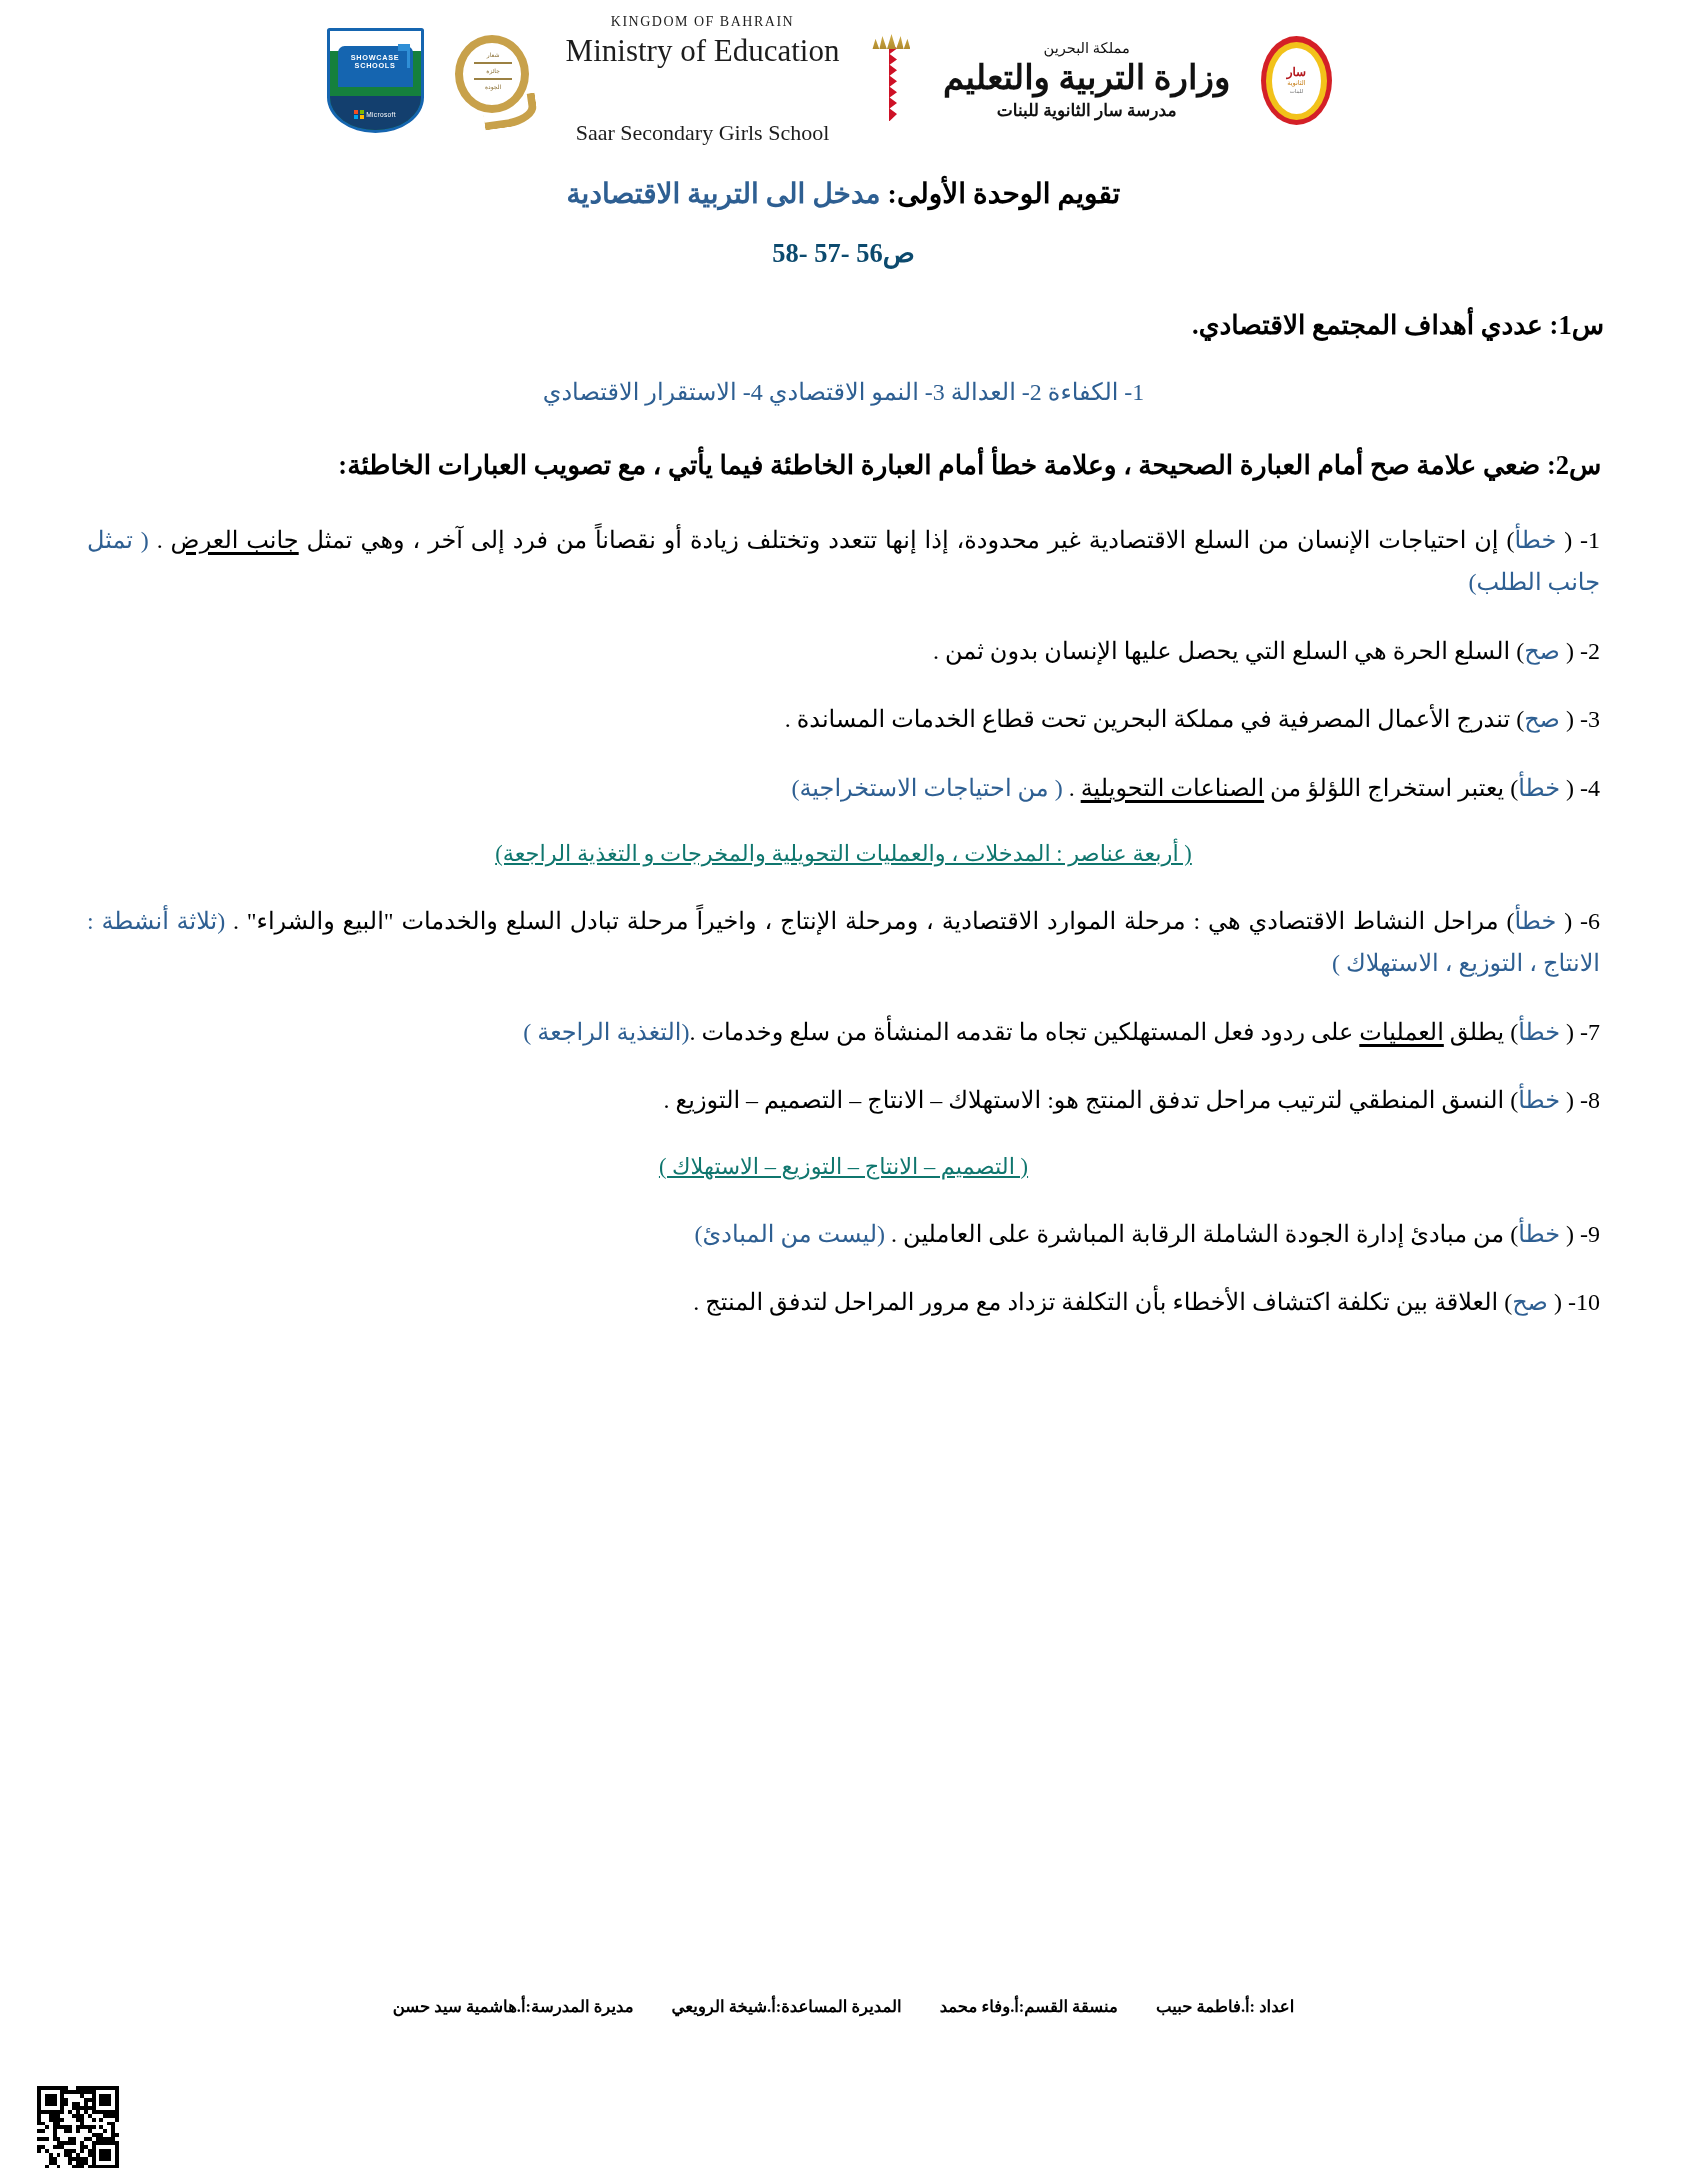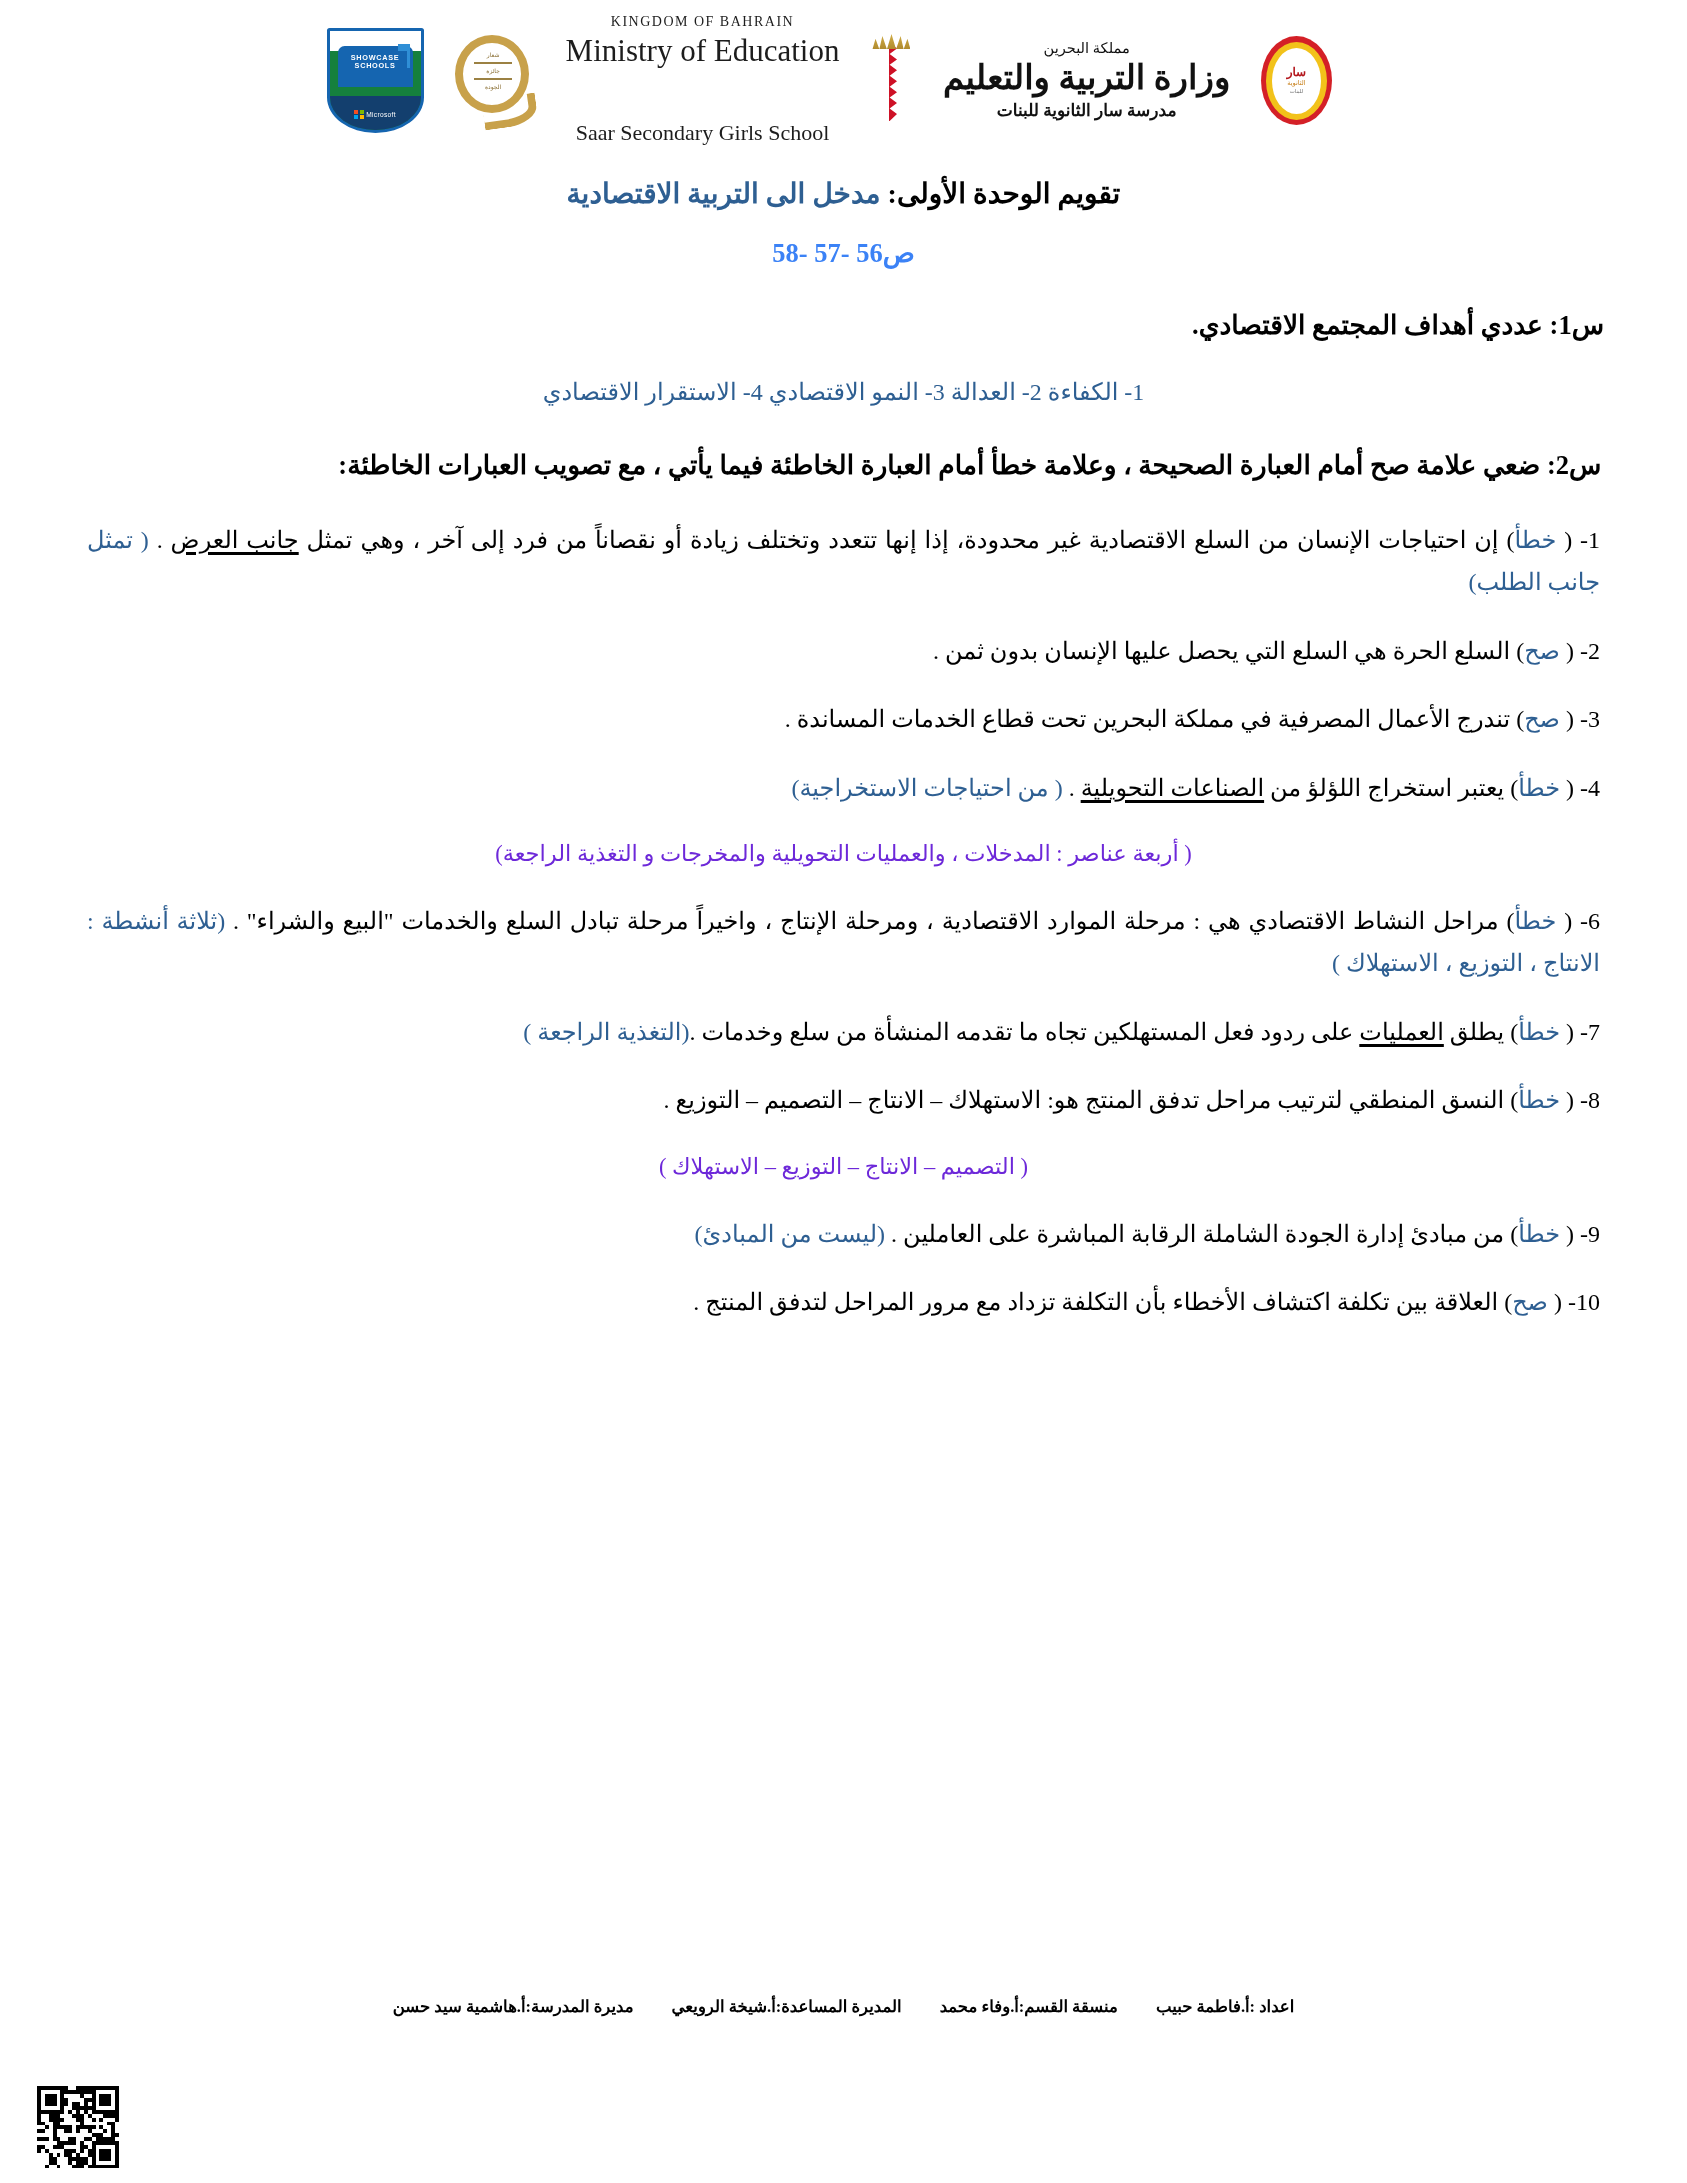--- a/index.html
+++ b/index.html
@@ -200,21 +200,21 @@
     font-size: 28px;
     font-weight: bold;
     margin-top: 44px;
     line-height: 36px;
     letter-spacing: 0;
   }
   .doc-title .black { color: #000000; }
   .doc-title .blue  { color: #2e5f92; }
   .pages-line {
     text-align: center;
-    color: #3b82f6;
+    color: #0c4a6e;
     font-size: 26.5px;
     font-weight: bold;
     margin-top: 25px;
   }
 
   
   .q-head {
     font-size: 26.5px;
     font-weight: bold;
     line-height: 41px;
@@ -247,24 +247,25 @@
     margin-bottom: 26.5px;
     text-align: justify;
     text-align-last: right;
     padding: 0 8px;
   }
   .mark { color: #2e5f92; }
   .corr { color: #2e5f92; }
   .u    { text-decoration: underline; text-decoration-thickness: 2.6px; text-underline-offset: 4px; }
   .note-line {
     font-size: 22.5px;
-    color: #6d28d9;
+    color: #0f766e;
     text-align: center;
     line-height: 37px;
     margin: 16px 0 28px 0;
+    text-decoration: underline;
   }
 
   
   .footer {
     position: absolute;
     bottom: 164px;
     right: 79px;
     left: 79px;
     font-size: 16.5px;
     font-weight: bold;

